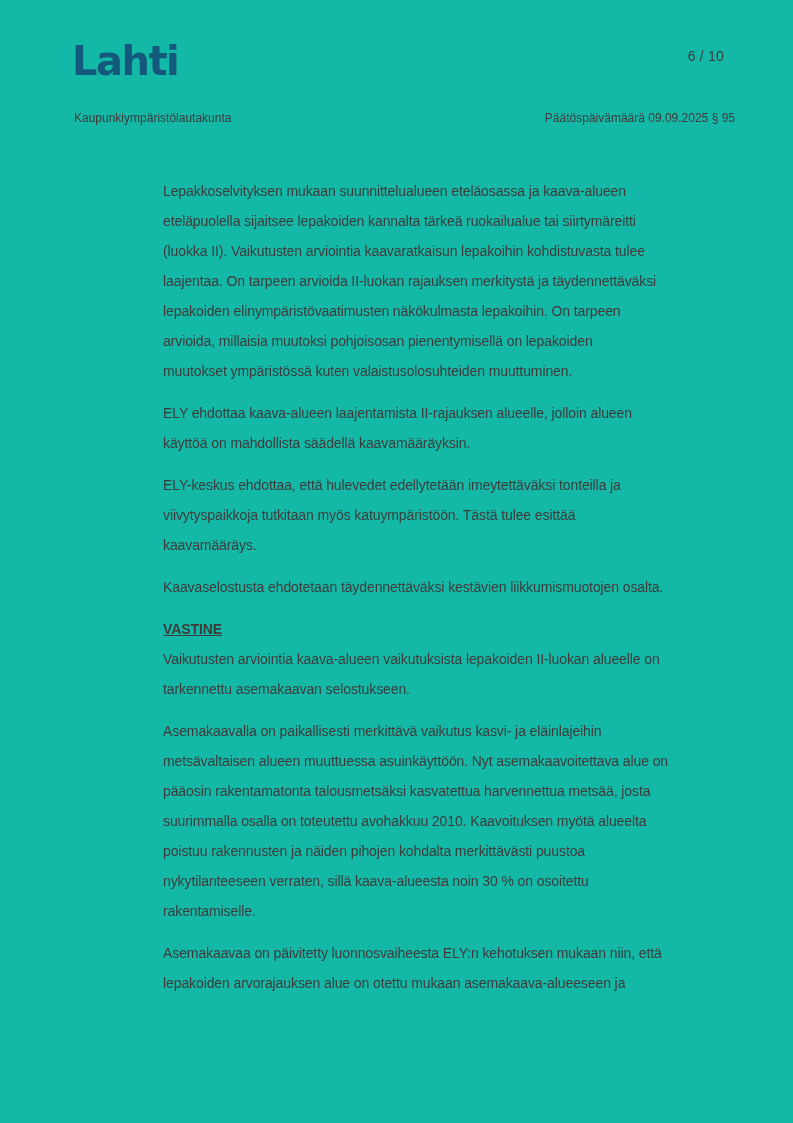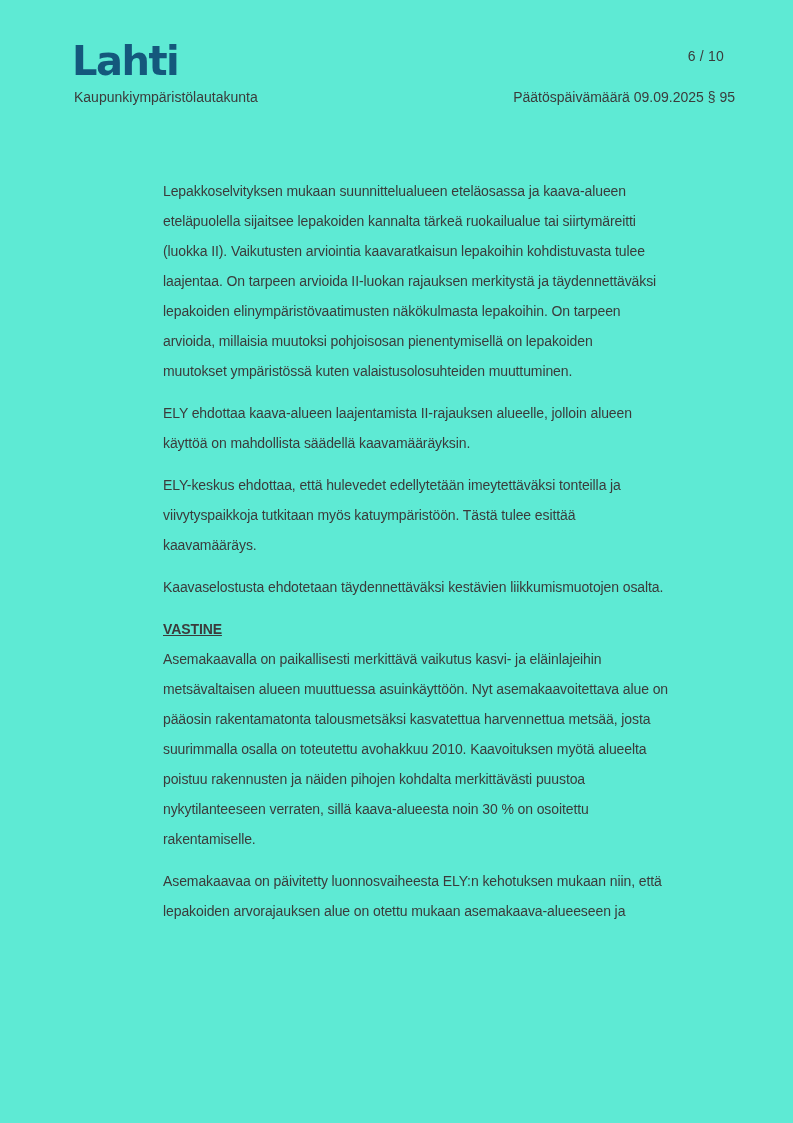--- a/index.html
+++ b/index.html
@@ -4,21 +4,21 @@
 <style>
   html, body {
     margin: 0;
     padding: 0;
     background: #ffffff;
   }
   .page {
     position: relative;
     width: 793px;
     height: 1123px;
-    background: #5eead4;
+    background: #14b8a6;
     font-family: "Liberation Sans", sans-serif;
     color: #3b3b3b;
     overflow: hidden;
   }
   .logo {
     position: absolute;
     left: 72px;
     top: 38px;
     font-size: 40px;
     font-weight: 700;
@@ -31,24 +31,24 @@
     top: 48px;
     right: 69px;
     font-size: 14px;
     letter-spacing: 0.2px;
     color: #3b3b3b;
   }
   .header-row {
     position: absolute;
     left: 74px;
     right: 58px;
-    top: 89px;
+    top: 111px;
     display: flex;
     justify-content: space-between;
-    font-size: 14px;
+    font-size: 12px;
     color: #3b3b3b;
     align-items: flex-end;
   }
   .doc-body {
     position: absolute;
     left: 163px;
     top: 176px;
     width: 605px;
     font-size: 14px;
     color: #3b3b3b;
@@ -98,20 +98,24 @@
         <div class="line">viivytyspaikkoja tutkitaan myös katuympäristöön. Tästä tulee esittää</div>
         <div class="line">kaavamääräys.</div>
       </div>
       <div class="block para">
         <div class="line">Kaavaselostusta ehdotetaan täydennettäväksi kestävien liikkumismuotojen osalta.</div>
       </div>
       <div class="block heading">
         <div class="line">VASTINE</div>
       </div>
       <div class="block para">
+        <div class="line">Vaikutusten arviointia kaava-alueen vaikutuksista lepakoiden II-luokan alueelle on</div>
+        <div class="line">tarkennettu asemakaavan selostukseen.</div>
+      </div>
+      <div class="block para">
         <div class="line">Asemakaavalla on paikallisesti merkittävä vaikutus kasvi- ja eläinlajeihin</div>
         <div class="line">metsävaltaisen alueen muuttuessa asuinkäyttöön. Nyt asemakaavoitettava alue on</div>
         <div class="line">pääosin rakentamatonta talousmetsäksi kasvatettua harvennettua metsää, josta</div>
         <div class="line">suurimmalla osalla on toteutettu avohakkuu 2010. Kaavoituksen myötä alueelta</div>
         <div class="line">poistuu rakennusten ja näiden pihojen kohdalta merkittävästi puustoa</div>
         <div class="line">nykytilanteeseen verraten, sillä kaava-alueesta noin 30 % on osoitettu</div>
         <div class="line">rakentamiselle.</div>
       </div>
       <div class="block para">
         <div class="line">Asemakaavaa on päivitetty luonnosvaiheesta ELY:n kehotuksen mukaan niin, että</div>

